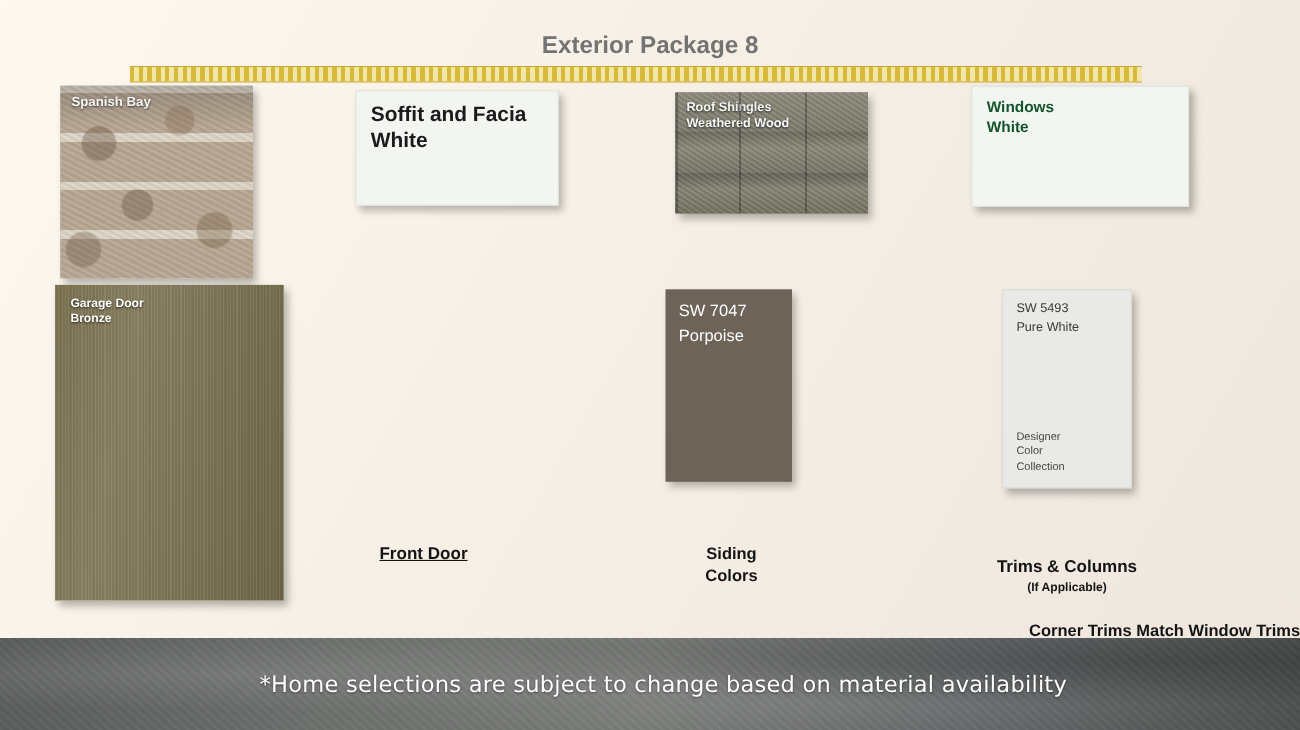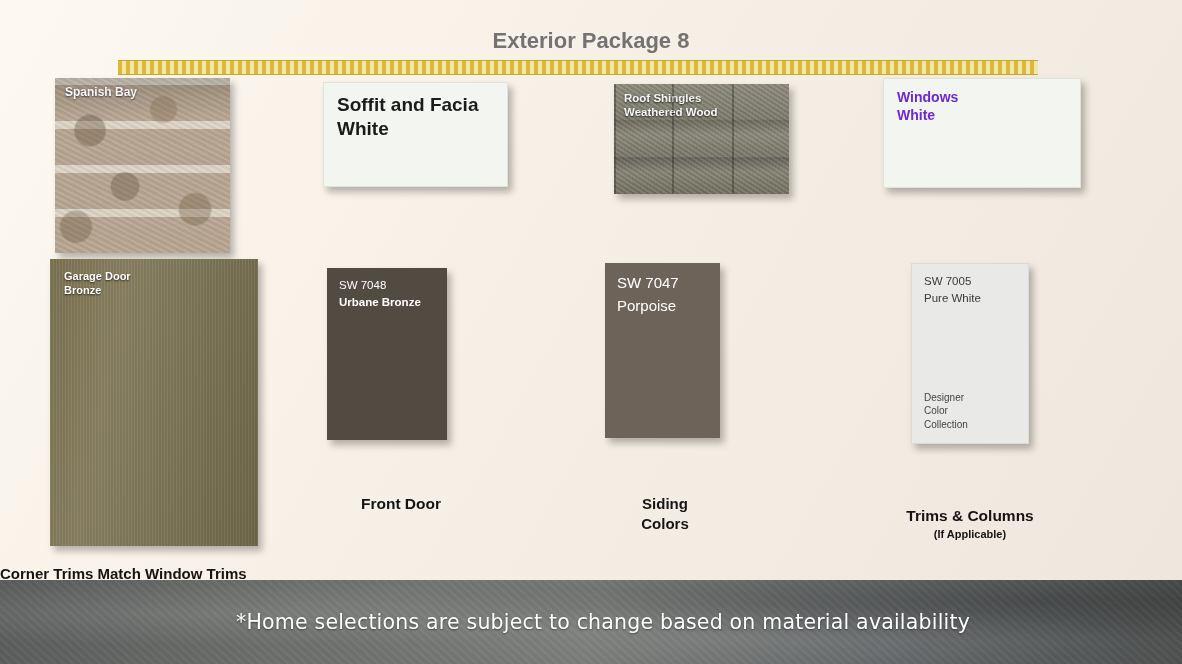--- a/index.html
+++ b/index.html
@@ -148,21 +148,21 @@
       repeating-linear-gradient(33deg, rgba(255,255,255,.07) 0 2px, rgba(0,0,0,.07) 2px 4px);
   }
   #shingles .lbl { color:#ffffff; font-size:11.5px; font-weight:bold; text-shadow: 0 1px 2px rgba(0,0,0,.8); }
 
   
   #windows {
     left: 883px; top: 78px; width: 198px; height: 110px;
     background: #f2f5f0;
     border: 1px solid #dfe3dc;
   }
-  #windows .lbl { color:#6d28d9; font-size:14px; font-weight:bold; top:10px; left:13px; }
+  #windows .lbl { color:#14532d; font-size:14px; font-weight:bold; top:10px; left:13px; }
 
   
   #garage {
     left: 50px; top: 259px; width: 208px; height: 287px;
     background:
       repeating-linear-gradient(90deg, rgba(255,255,255,.05) 0 1px, rgba(0,0,0,.05) 1px 3px),
       linear-gradient(100deg, #7d7453 0%, #8a8162 30%, #7e7656 60%, #6f6749 100%);
   }
   #garage .lbl { color:#ffffff; font-size:11px; font-weight:bold; text-shadow: 0 1px 2px rgba(0,0,0,.7); top:11px; left:14px;}
 
@@ -196,29 +196,29 @@
   }
 
   .caption {
     position: absolute;
     text-align: center;
     font-weight: bold;
     color: #141414;
     line-height: 1.35;
     white-space: pre-line;
   }
-  #cap-door { left: 316px; top: 494px; width: 170px; font-size: 15.5px; }
+  #cap-door { left: 300px; top: 494px; width: 170px; font-size: 15.5px; text-decoration: underline; }
   #cap-siding { left: 580px; top: 494px; width: 170px; font-size: 15px; }
   #cap-trims { left: 880px; top: 506px; width: 180px; font-size: 15.5px; }
   #cap-trims .small { font-size: 11px; display:block; }
 
   #corner-trims {
     position: absolute;
     left: 0; top: 565px; width: 1182px;
-    text-align: left;
+    text-align: right;
     font-size: 15px;
     font-weight: bold;
     color: #141414;
   }
 </style>
 </head>
 <body>
 
 <div id="slide">
 
@@ -245,33 +245,30 @@
   <div class="swatch" id="windows">
     <div class="lbl">Windows
 White</div>
   </div>
 
   <div class="swatch" id="garage">
     <div class="lbl">Garage Door
 Bronze</div>
   </div>
 
-  <div class="swatch" id="chip-door">
-    <div class="lbl"><span>SW 7048</span><br><span class="b">Urbane Bronze</span></div>
-  </div>
   <div class="caption" id="cap-door">Front Door</div>
 
   <div class="swatch" id="chip-siding">
     <div class="lbl"><span>SW 7047</span><br><span>Porpoise</span></div>
   </div>
   <div class="caption" id="cap-siding">Siding
 Colors</div>
 
   <div class="swatch" id="chip-trim">
-    <div class="lbl"><span>SW 7005</span><br><span>Pure White</span></div>
+    <div class="lbl"><span>SW 5493</span><br><span>Pure White</span></div>
     <div class="sub">Designer
 Color
 Collection</div>
   </div>
   <div class="caption" id="cap-trims"><span>Trims &amp; Columns</span><span class="small">(If Applicable)</span></div>
 
   <div id="corner-trims">Corner Trims Match Window Trims</div>
 
   <div class="disclaimer">*Home selections are subject to change based on material availability</div>
 

